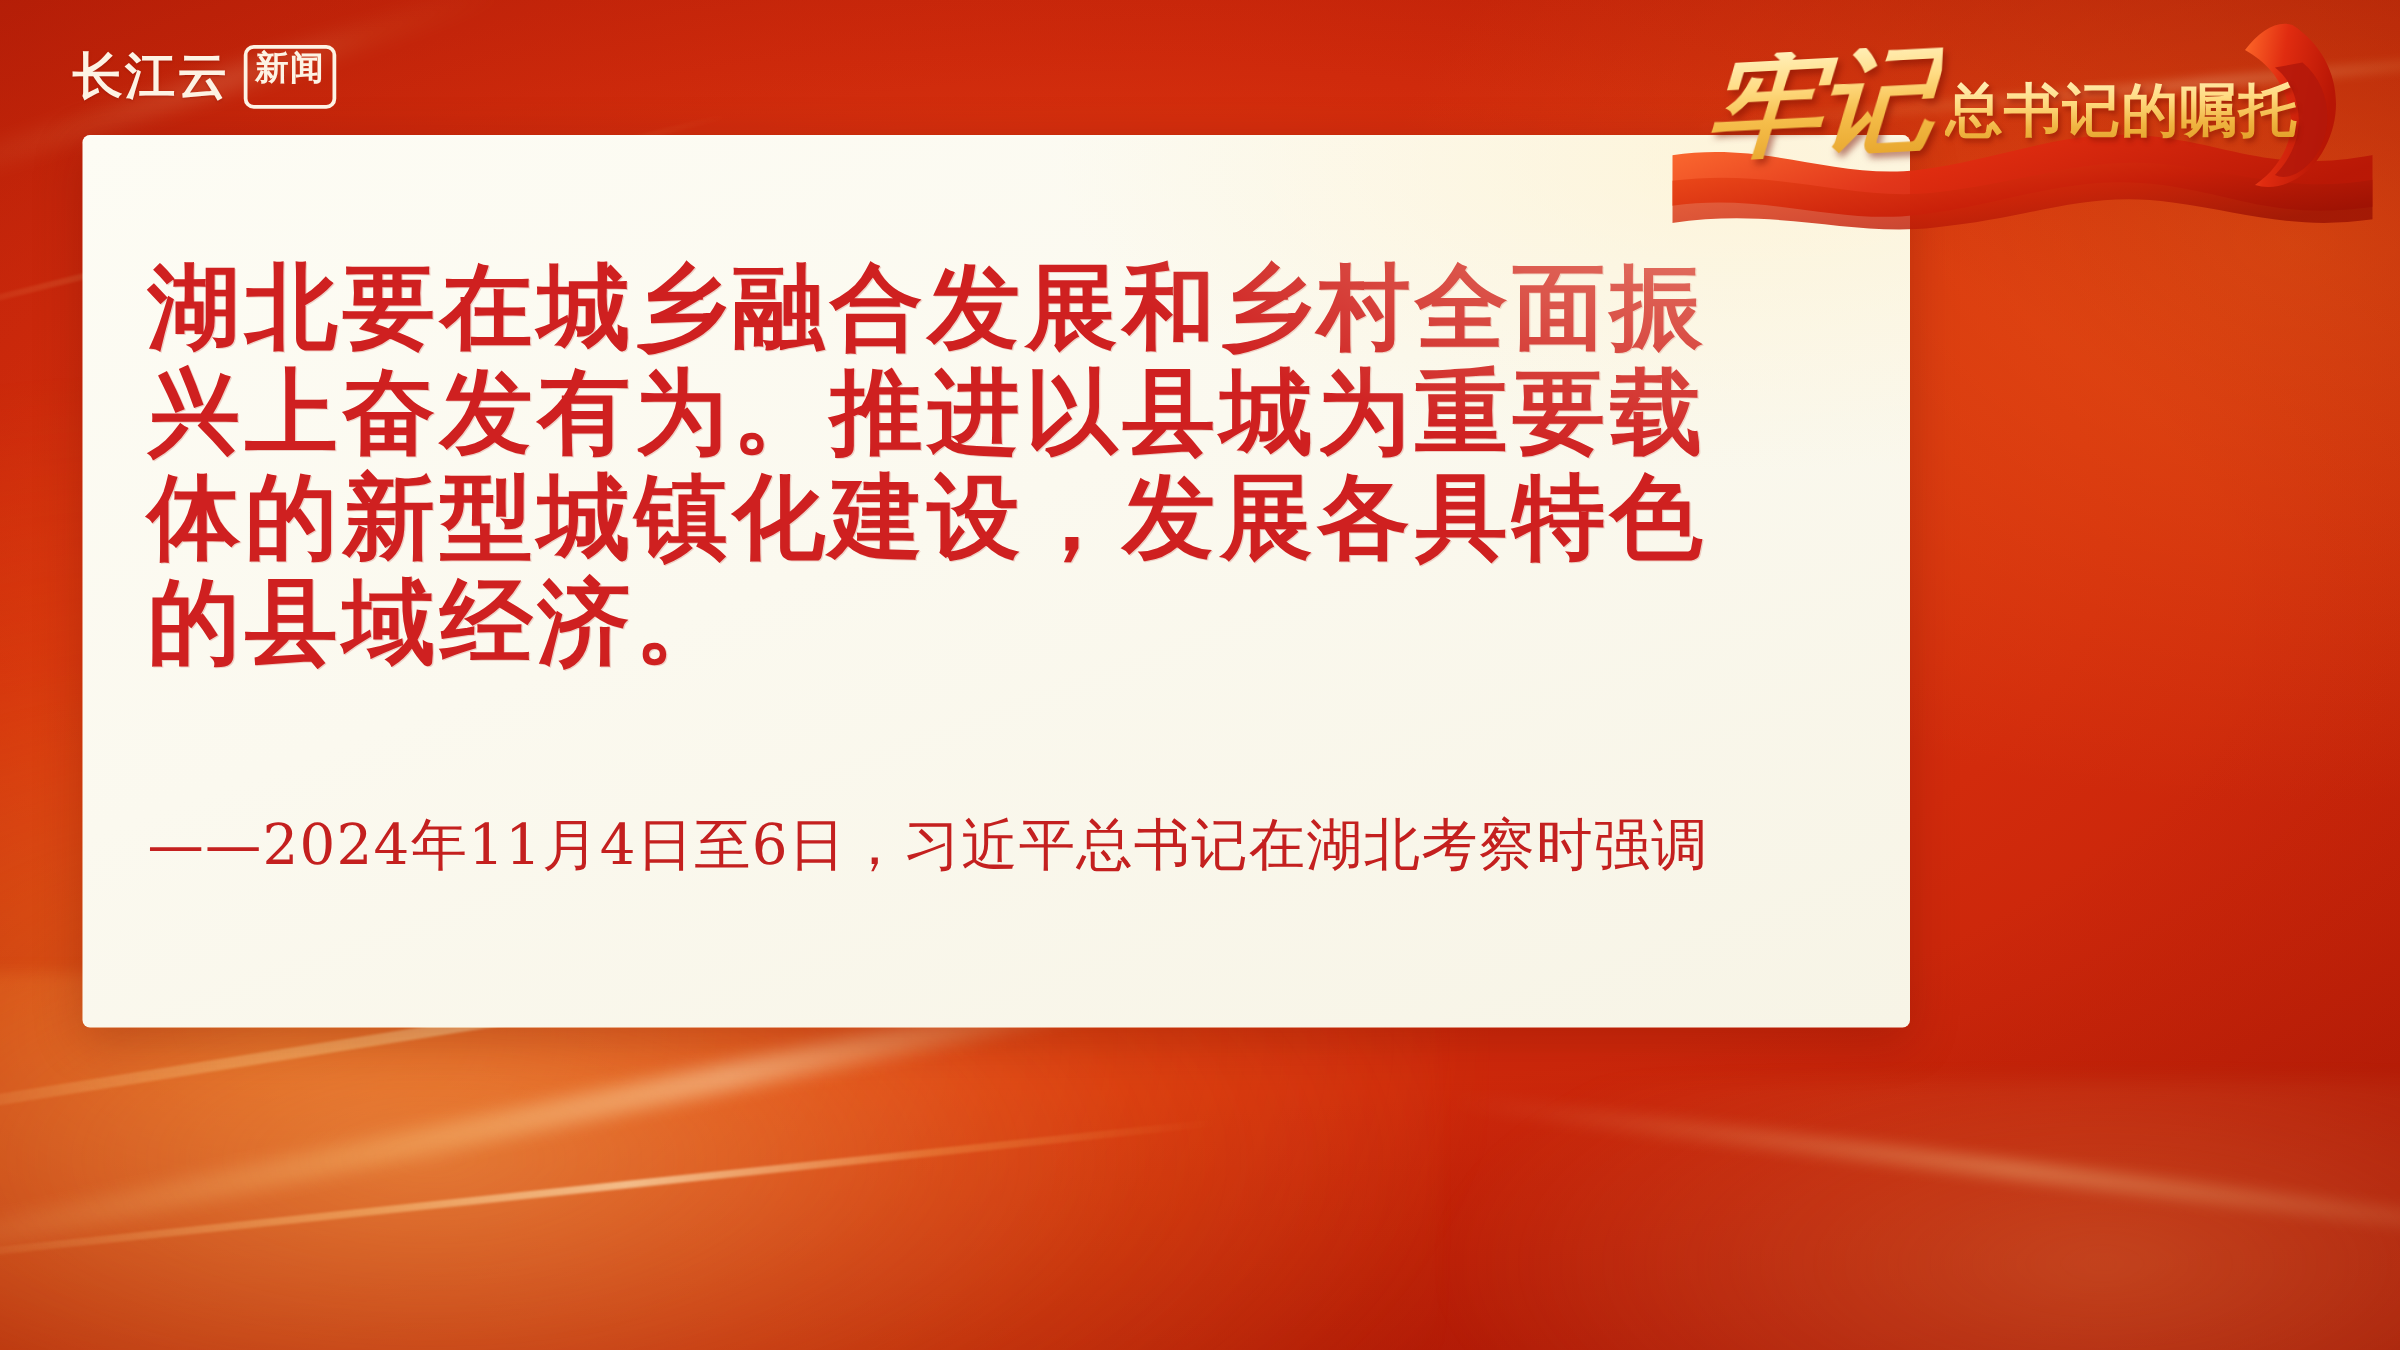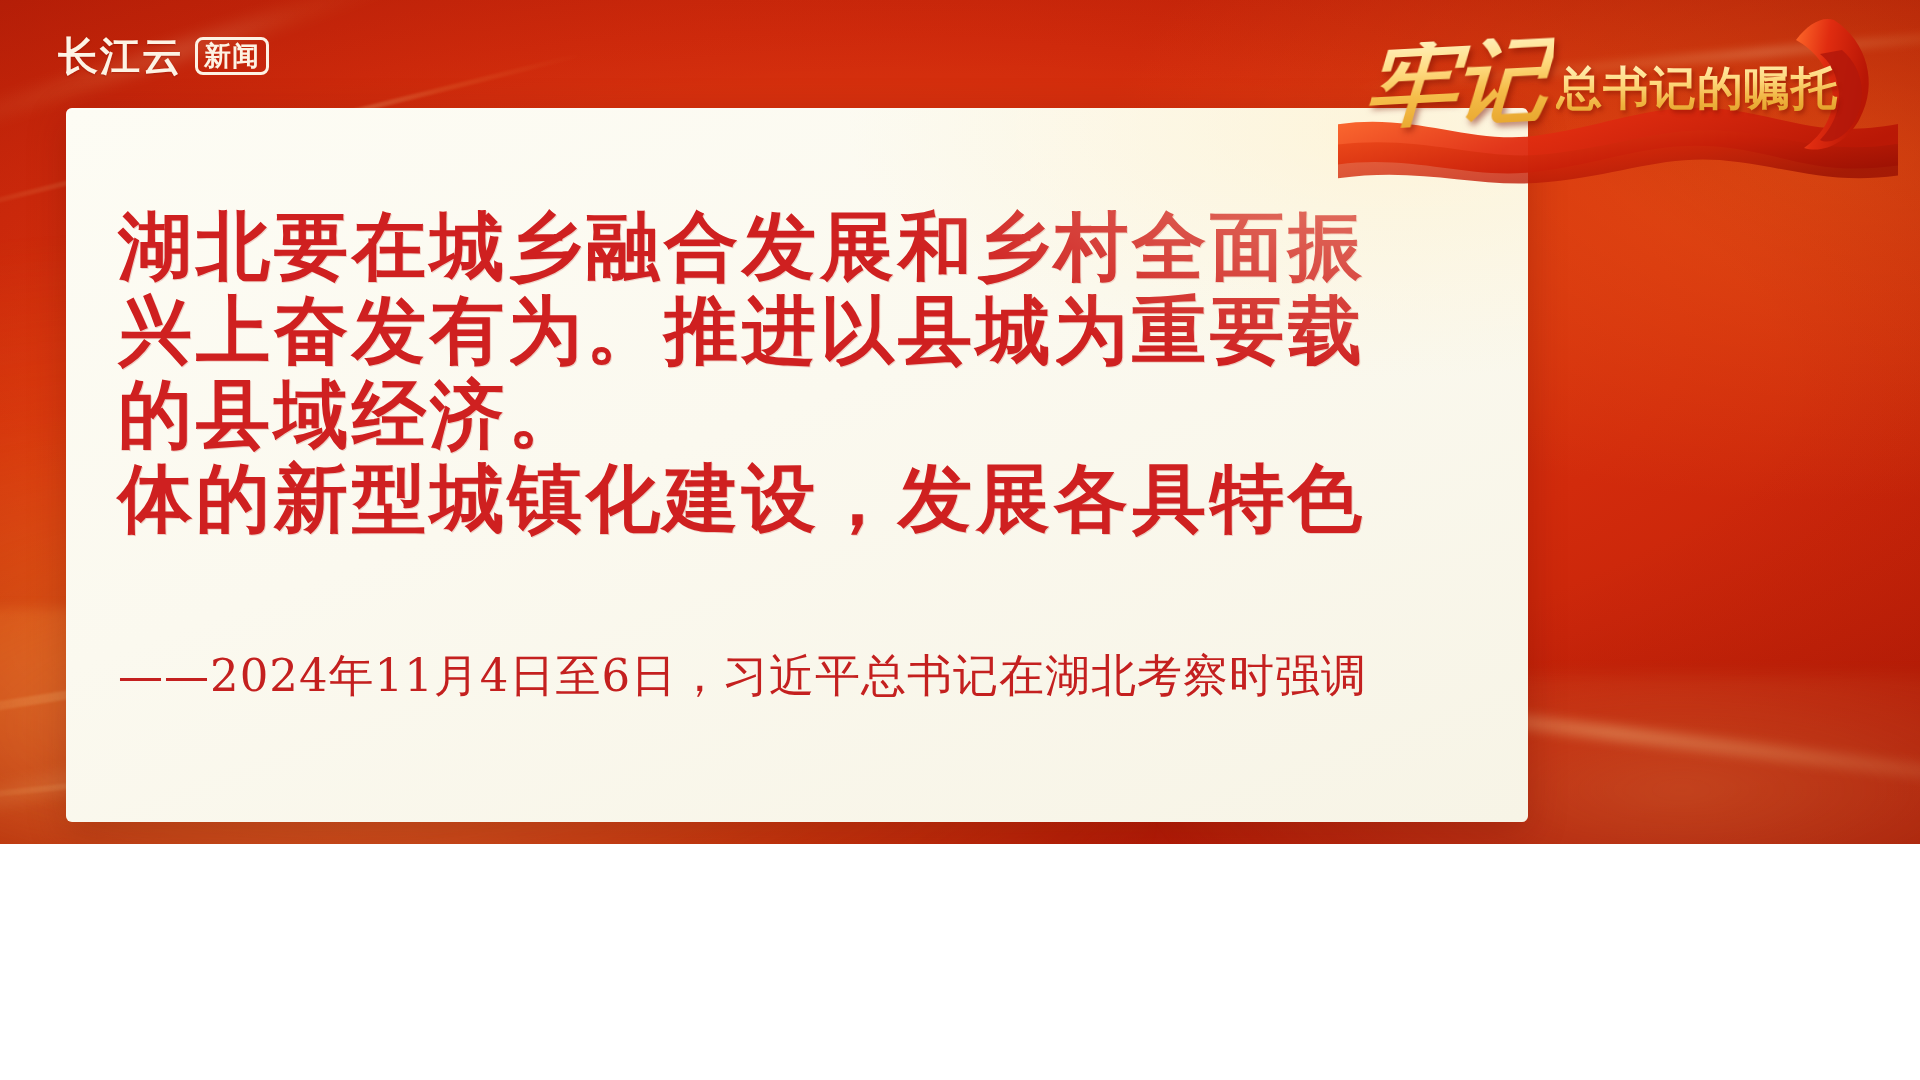--- a/index.html
+++ b/index.html
@@ -5,21 +5,21 @@
   * { margin:0; padding:0; box-sizing:border-box; }
   html, body {
     width:1920px; height:1080px;
     overflow:hidden;
     font-family:"Liberation Sans", sans-serif;
   }
 
   
   #stage {
     position:relative;
-    width:1920px; height:844px;
+    width:1920px; height:1080px;
     background:#d5290f;
     overflow:hidden;
   }
 
   
   .bg-base {
     position:absolute; inset:0;
     background:
       radial-gradient(ellipse 120% 95% at 42% 40%, #e04414 0%, #d22b0c 38%, #bc1d07 70%, #a81704 100%);
   }
@@ -83,21 +83,21 @@
     color:#fdf3e4; letter-spacing:2px;
     line-height:1;
     text-shadow:0 1px 2px rgba(120,10,0,.35);
   }
   #brand .badge {
     font-family:"DejaVu Sans", sans-serif;
     font-size:27px; font-weight:700;
     color:#fdf3e4;
     border:3px solid #fdf3e4;
     border-radius:8px;
-    padding:2px 6px 3px 6px;
+    padding:2px 6px 15px 6px;
     line-height:1.02;
     letter-spacing:1px;
   }
 
   
   #title-lockup {
     position:absolute; right:22px; top:14px;
     width:560px; height:170px;
     z-index:45;
   }
@@ -229,19 +229,19 @@
     <div class="tl-text">
       <span class="tl-brush">牢记</span>
       <span class="tl-rest">总书记的嘱托</span>
     </div>
   </div>
 
   <div id="card">
     <div id="quote">
       <div class="qline">湖北要在城乡融合发展和乡村全面振</div>
       <div class="qline">兴上奋发有为。推进以县城为重要载</div>
+      <div class="qline">体的新型城镇化建设，发展各具特色</div>
       <div class="qline">的县域经济。</div>
-      <div class="qline">体的新型城镇化建设，发展各具特色</div>
     </div>
     <div id="attribution">——2024年11月4日至6日，习近平总书记在湖北考察时强调</div>
   </div>
 
 </div>
 
 </body></html>

